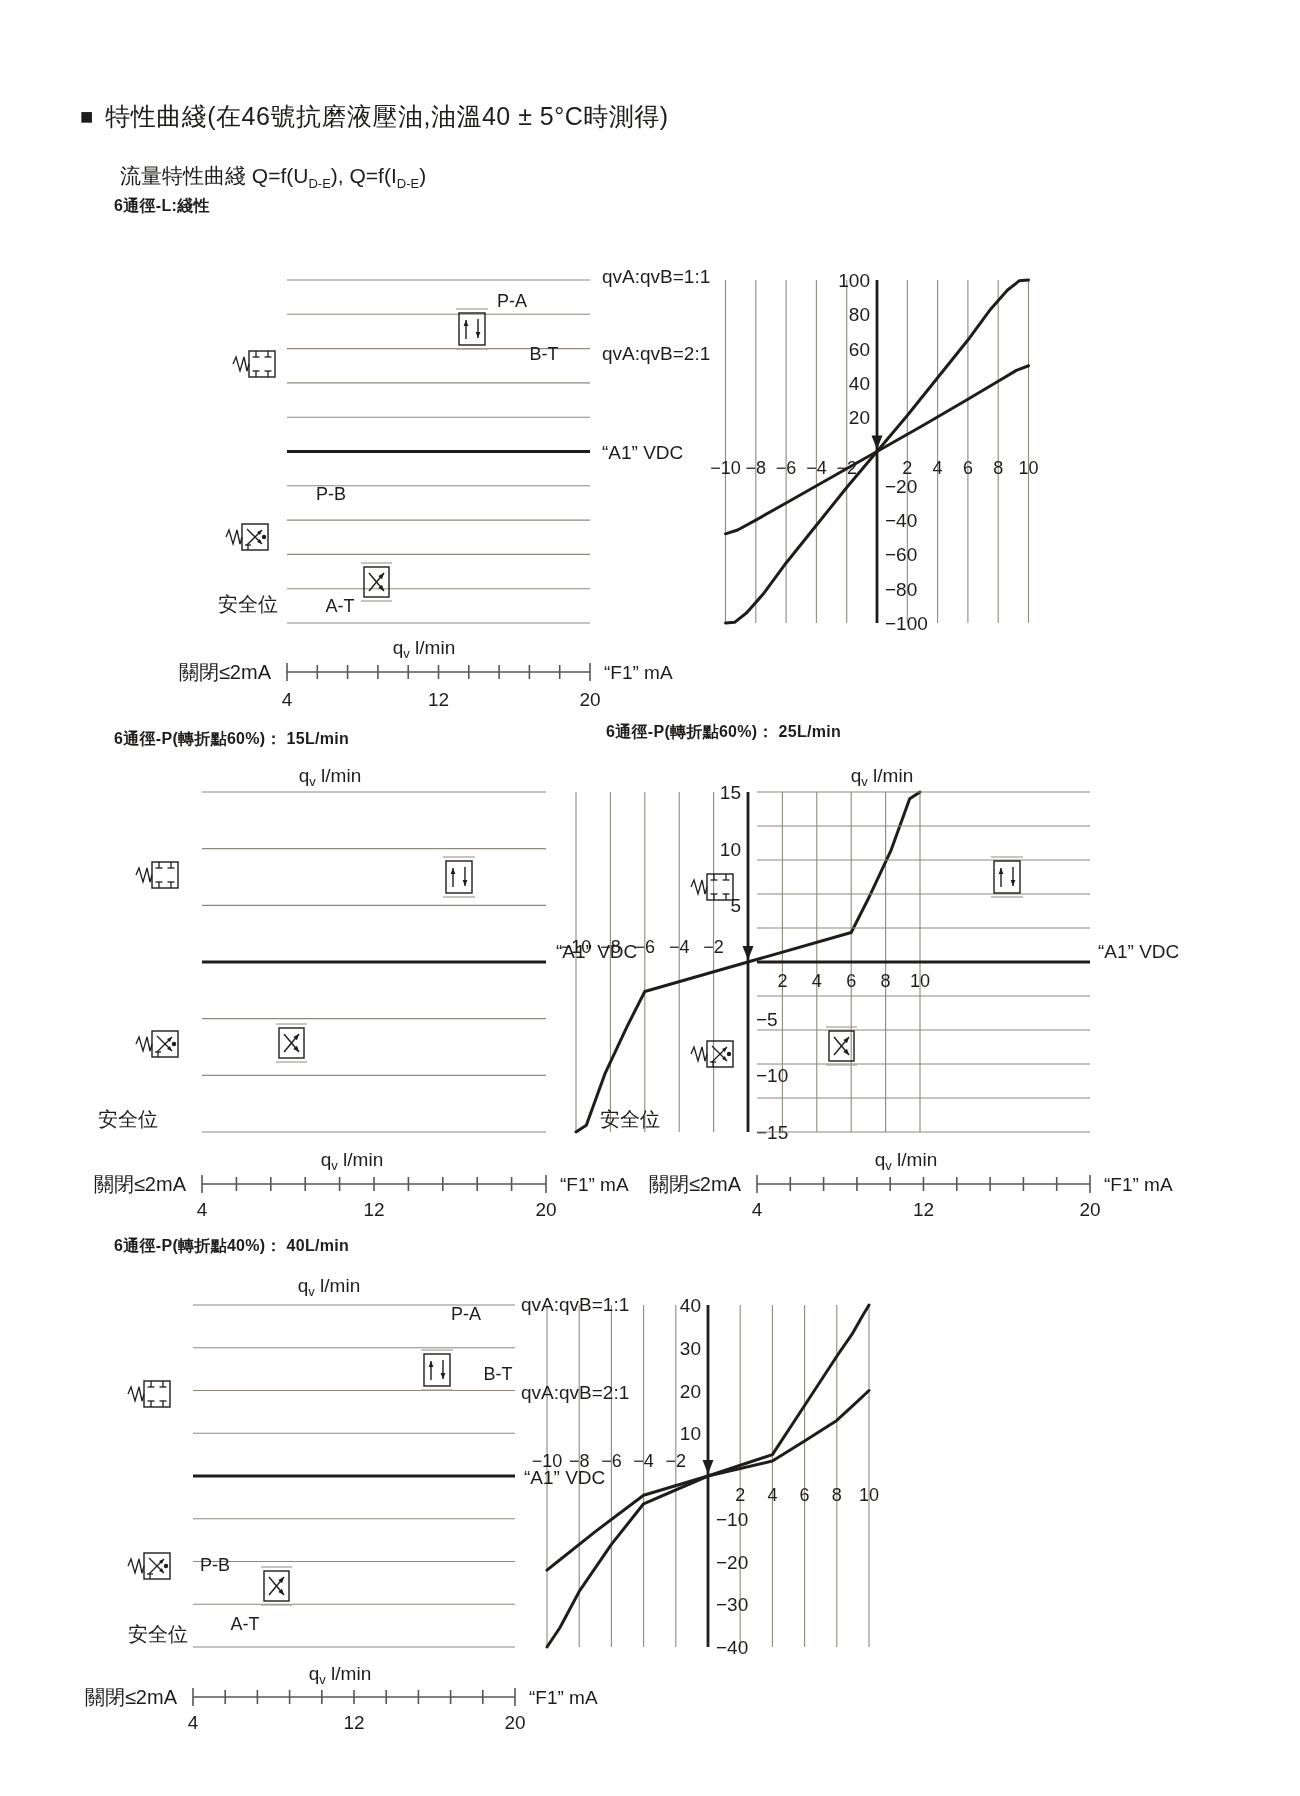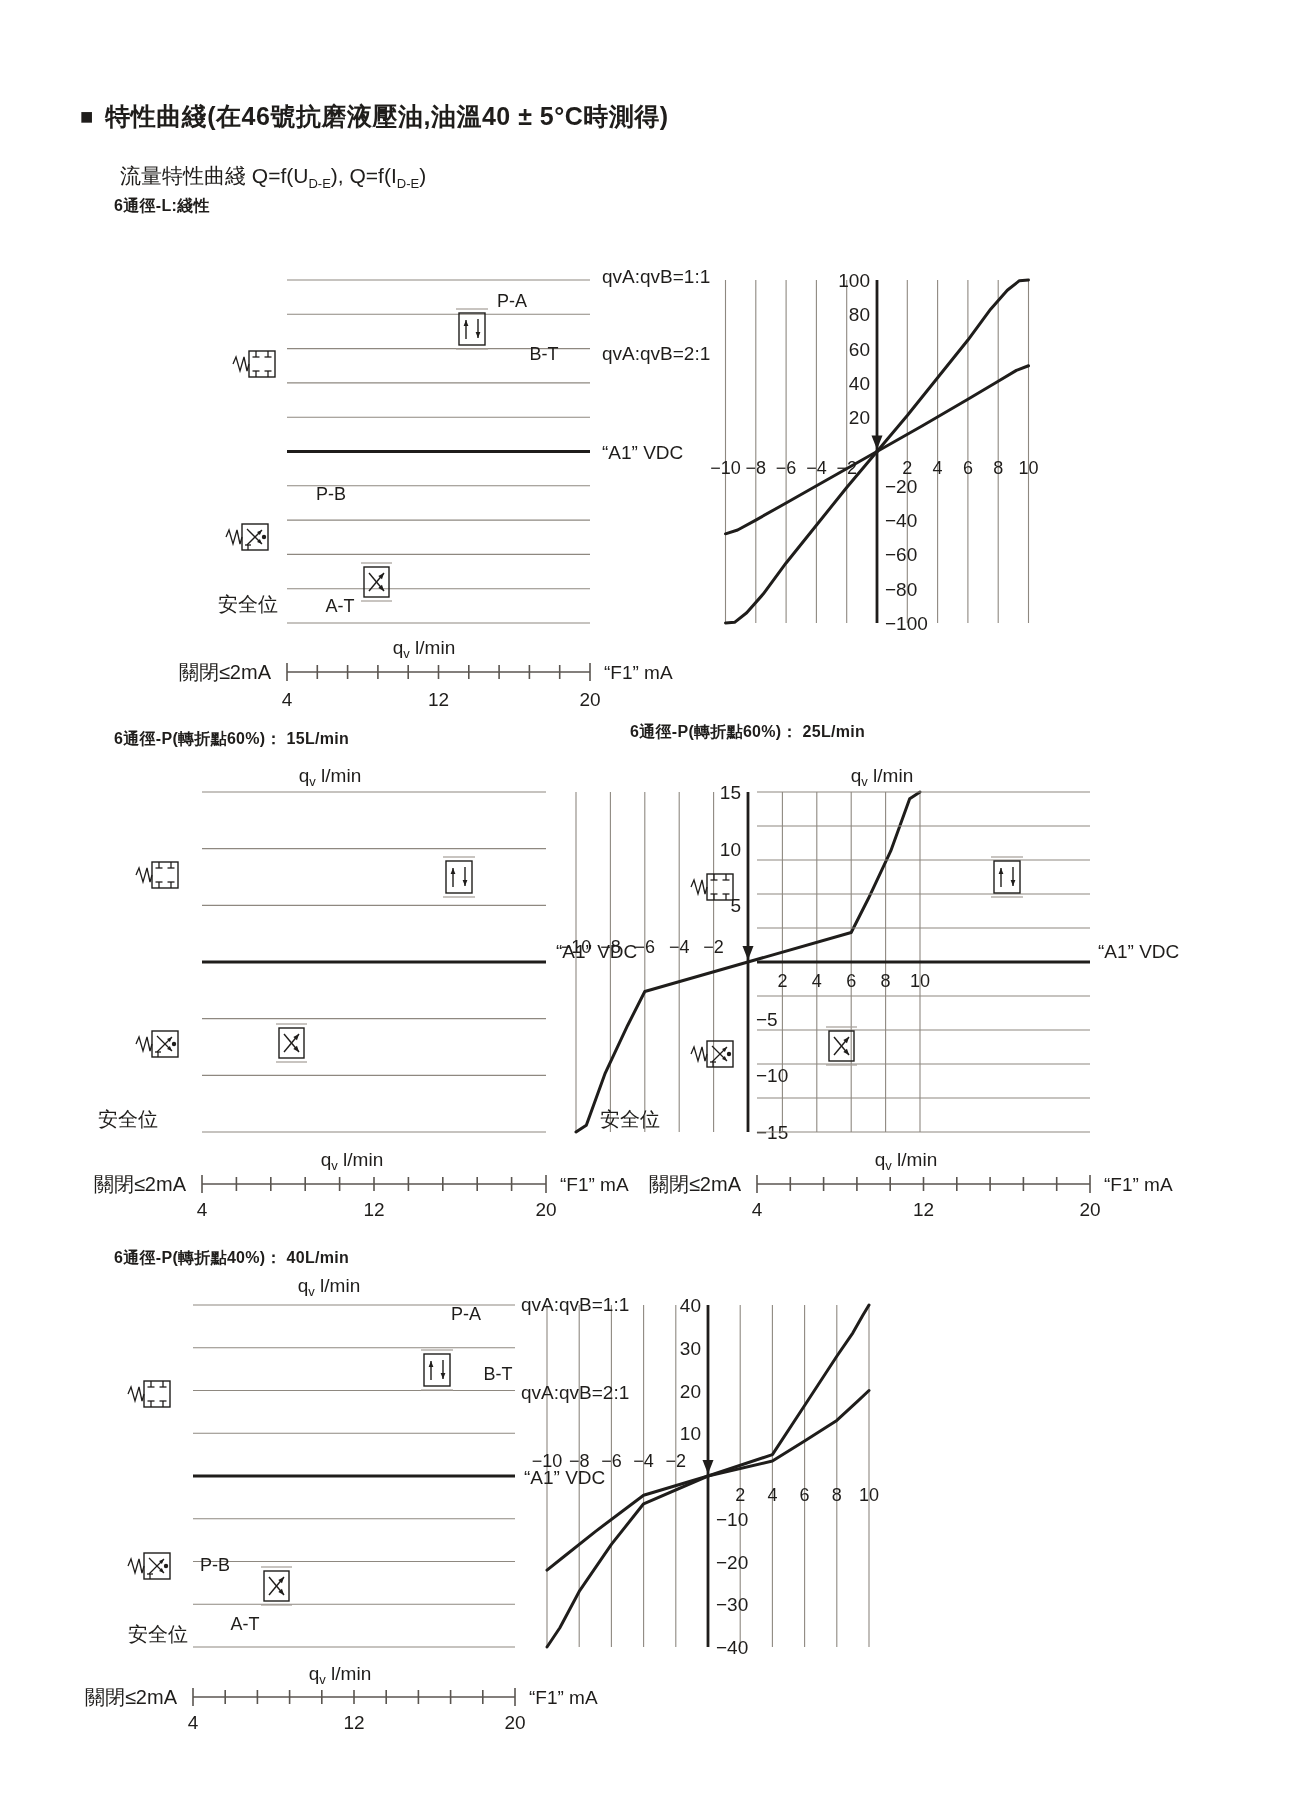--- a/index.html
+++ b/index.html
@@ -2,21 +2,21 @@
 <html><head>
 <meta charset="utf-8">
 <style>
   html,body{margin:0;padding:0;background:#ffffff;}
   .page{
     position:relative;width:1300px;height:1796px;background:#ffffff;
     font-family:"Liberation Sans","DejaVu Sans",sans-serif;color:#1f1d1b;overflow:hidden;
   }
   .title-row{position:absolute;left:80px;top:100px;display:flex;align-items:center;gap:12px;}
   .title-marker{font-size:22px;line-height:1;}
-  .title-text{font-size:25px;font-weight:700;letter-spacing:0.5px;text-align:center;}
+  .title-text{font-size:25px;font-weight:400;letter-spacing:0.5px;text-align:center;}
   .flow-title{position:absolute;left:120px;top:162px;font-size:21px;font-weight:500;}
   .flow-title sub{font-size:13px;}
   .chart-header{position:absolute;font-size:16px;font-weight:600;letter-spacing:0.3px;}
   svg{position:absolute;overflow:visible;}
   svg text{font-family:"Liberation Sans","DejaVu Sans",sans-serif;}
 </style>
 </head>
 <body>
 
 <div class="page">
@@ -25,22 +25,22 @@
     <span class="title-marker">■</span>
     <span class="title-text">特性曲綫(在46號抗磨液壓油,油溫40 ± 5°C時測得)</span>
   </div>
 
   <div class="flow-title">
     <span>流量特性曲綫 Q=f(U</span><sub>D-E</sub><span>),  Q=f(I</span><sub>D-E</sub><span>)</span>
   </div>
 
   <div class="chart-header" style="left:114px;top:196px;">6通徑-L:綫性</div>
   <div class="chart-header" style="left:114px;top:722px;margin-top:7px;">6通徑-P(轉折點60%)： 15L/min</div>
-  <div class="chart-header" style="left:630px;top:722px;">6通徑-P(轉折點60%)： 25L/min</div>
-  <div class="chart-header" style="left:114px;top:1236px;margin-top:12px;">6通徑-P(轉折點40%)： 40L/min</div>
+  <div class="chart-header" style="left:606px;top:722px;">6通徑-P(轉折點60%)： 25L/min</div>
+  <div class="chart-header" style="left:114px;top:1236px;">6通徑-P(轉折點40%)： 40L/min</div>
 
   <svg viewBox="78 233 650 505" width="650" height="505" style="left: 78px; top: 233px;">
       <g>
         <line x1="725.5" y1="280" x2="725.5" y2="623" stroke="#8e8880" stroke-width="1.1"></line>
         <line x1="755.8" y1="280" x2="755.8" y2="623" stroke="#8e8880" stroke-width="1.1"></line>
         <line x1="786.1" y1="280" x2="786.1" y2="623" stroke="#8e8880" stroke-width="1.1"></line>
         <line x1="816.4" y1="280" x2="816.4" y2="623" stroke="#8e8880" stroke-width="1.1"></line>
         <line x1="846.7" y1="280" x2="846.7" y2="623" stroke="#8e8880" stroke-width="1.1"></line>
         <line x1="877" y1="280" x2="877" y2="623" stroke="#8e8880" stroke-width="1.1"></line>
         <line x1="907.3" y1="280" x2="907.3" y2="623" stroke="#8e8880" stroke-width="1.1"></line>

